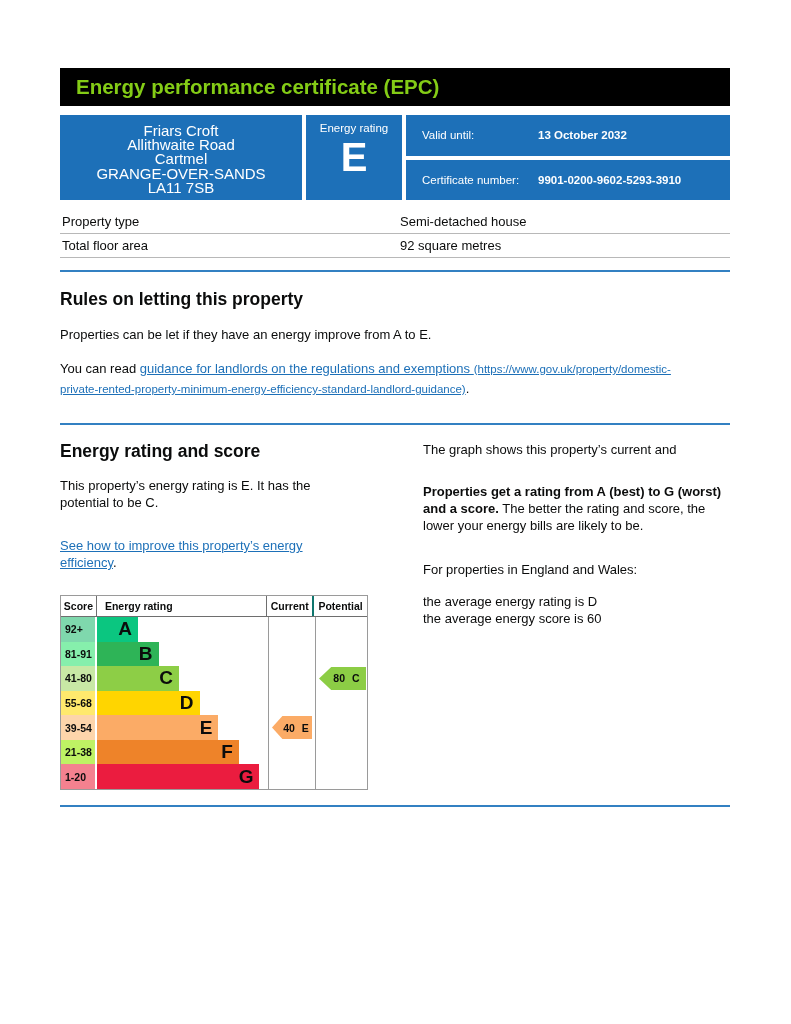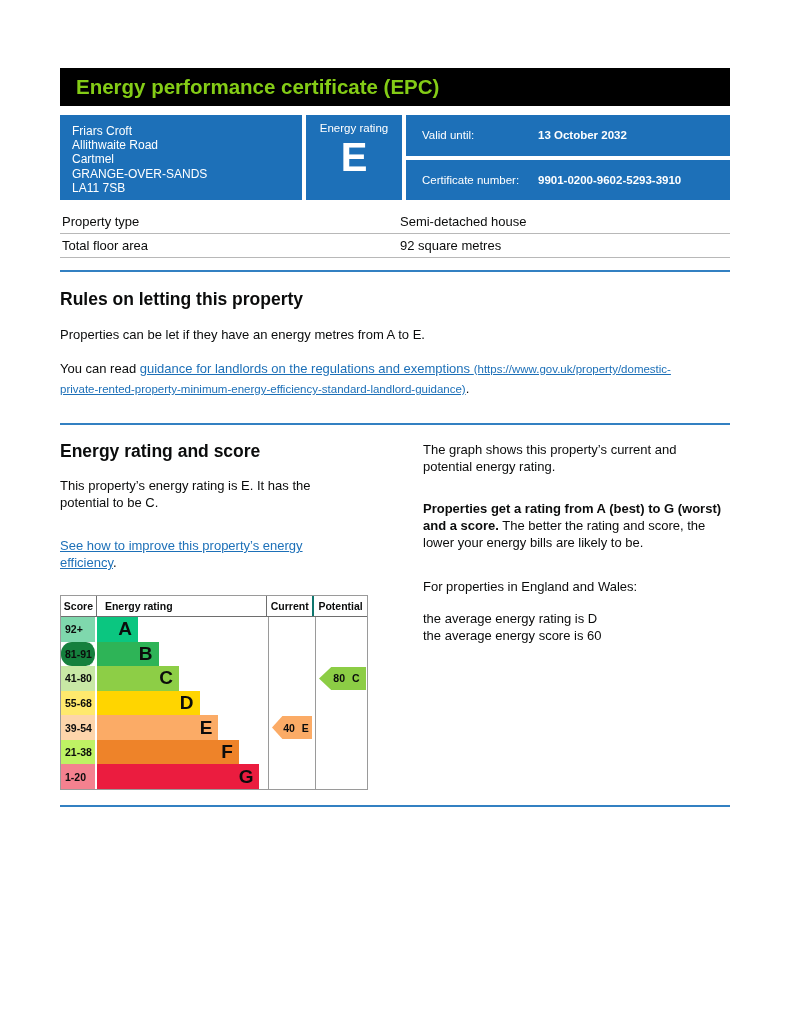--- a/index.html
+++ b/index.html
@@ -16,21 +16,21 @@
   .title-bar {
     background:#000000; color:#84cc16;
     height:38px; line-height:38px;
     font-size:20.5px; font-weight:bold;
     padding-left:16px;
   }
 
   
   .summary { display:flex; gap:4px; margin-top:9px; height:85px; }
   .panel { background:#1d70b8; color:#ffffff; }
-  .address-panel { flex:0 0 242px; padding:9px 12px; font-size:12px; line-height:14.2px; }
+  .address-panel { flex:0 0 242px; padding:9px 12px; font-size:15px; line-height:14.2px;text-align:center; }
   .rating-panel { flex:0 0 96px; display:flex; flex-direction:column; align-items:center; padding-top:7px; }
   .rating-panel .rating-label { font-size:11.5px; }
   .rating-panel .rating-letter { font-size:40px; font-weight:bold; line-height:46px; }
   .validity-col { flex:1; display:flex; flex-direction:column; gap:4px; }
   .validity-row { flex:1; display:flex; align-items:center; padding-left:16px; font-size:11.5px; }
   .validity-row .v-label { width:116px; }
   .validity-row .v-value { font-weight:bold; }
 
   
   .prop-table { margin-top:10px; }
@@ -121,21 +121,21 @@
     <div class="prop-row">
       <span class="p-label">Total floor area</span>
       <span class="p-value">92 square metres</span>
     </div>
   </div>
 
   <hr class="rule rule-1">
 
   <div class="letting">
     <h2>Rules on letting this property</h2>
-    <div class="para">Properties can be let if they have an energy metres from A to E.</div>
+    <div class="para">Properties can be let if they have an energy improve from A to E.</div>
     <div class="guidance">
       <div>
         <span>You can read </span><a class="link"><span>guidance for landlords on the regulations and exemptions </span><span class="url-part">(https://www.gov.uk/property/domestic-</span></a>
       </div>
       <div>
         <a class="link url-part">private-rented-property-minimum-energy-efficiency-standard-landlord-guidance)</a><span>.</span>
       </div>
     </div>
   </div>
 
@@ -162,21 +162,21 @@
         </div>
         <div class="chart-body">
           <div class="chart-rows">
             <div class="band-row">
               <div class="score-cell" style="background: rgb(127, 216, 173);">92+</div>
               <div class="bar-area">
                   <div class="band-bar" style="width: 24%; background: rgb(11, 198, 128);">A</div>
                 </div>
             </div>
             <div class="band-row">
-              <div class="score-cell" style="background: #15803d; border-radius: 11px;">81-91</div>
+              <div class="score-cell" style="background: #86efac;">81-91</div>
               <div class="bar-area">
                   <div class="band-bar" style="width: 36%; background: rgb(46, 180, 87);">B</div>
                 </div>
             </div>
             <div class="band-row">
               <div class="score-cell" style="background: rgb(200, 232, 165);">41-80</div>
               <div class="bar-area">
                   <div class="band-bar" style="width: 48%; background: rgb(141, 206, 70);">C</div>
                 </div>
             </div>
@@ -217,21 +217,20 @@
               <span>C</span>
             </div>
           </div>
         </div>
       </div>
     </div>
 
     <div class="col-right">
       <div class="p1">
         <div>The graph shows this property’s current and</div>
-        <div>potential energy rating.</div>
       </div>
       <div class="p2">
         <div><span class="bold">Properties get a rating from A (best) to G (worst)</span></div>
         <div><span class="bold">and a score.</span><span> The better the rating and score, the</span></div>
         <div><span>lower your energy bills are likely to be.</span></div>
       </div>
       <div class="p3">For properties in England and Wales:</div>
       <div class="p4">
         <div>the average energy rating is D</div>
         <div>the average energy score is 60</div>

